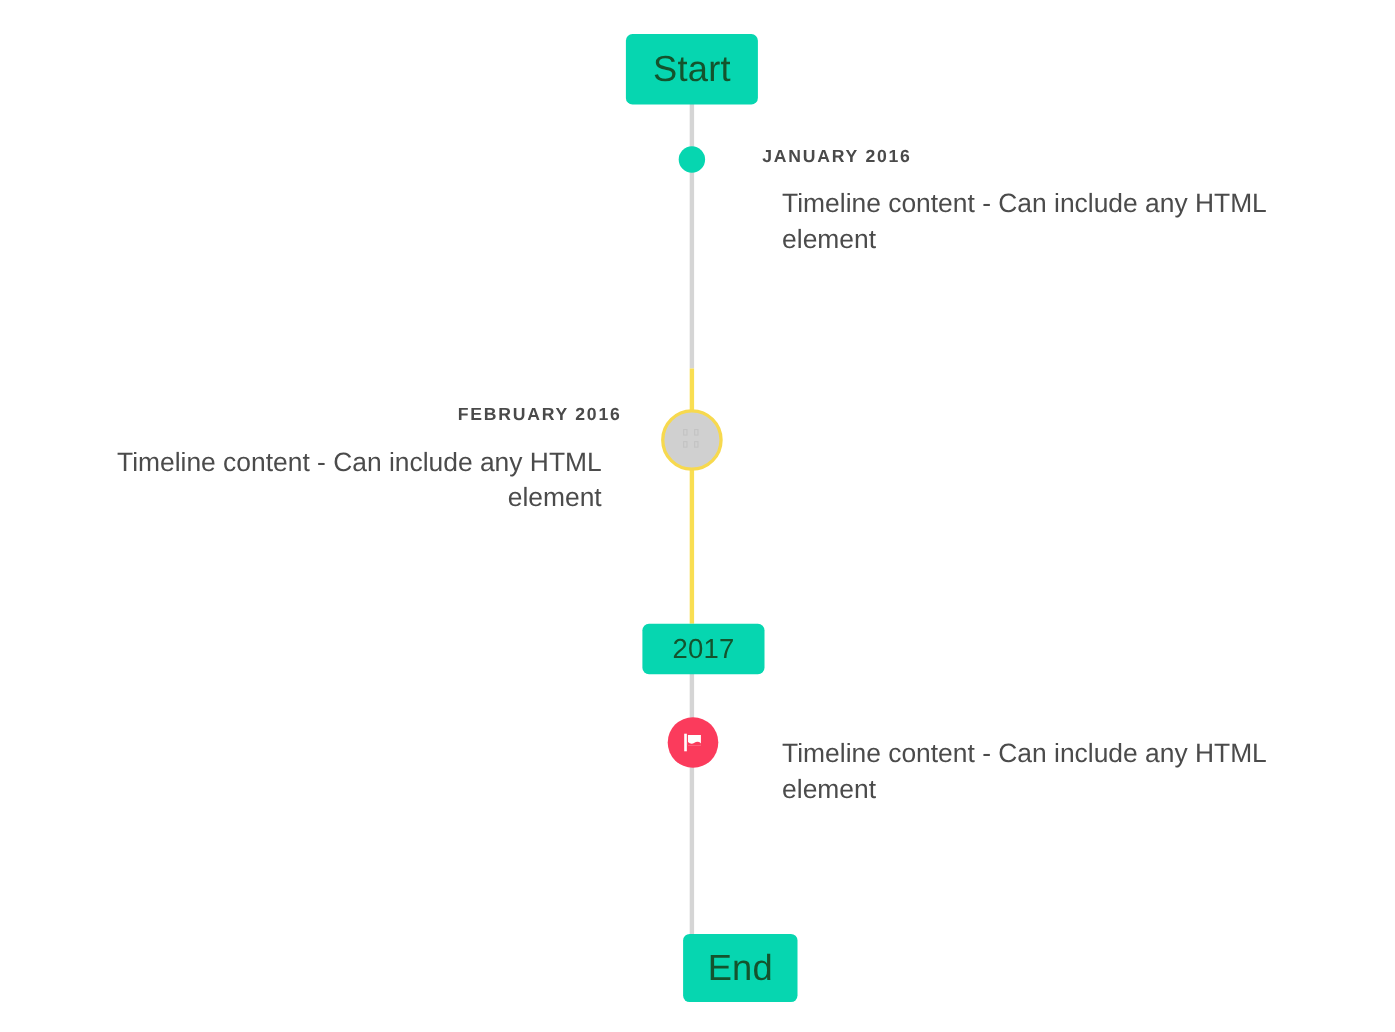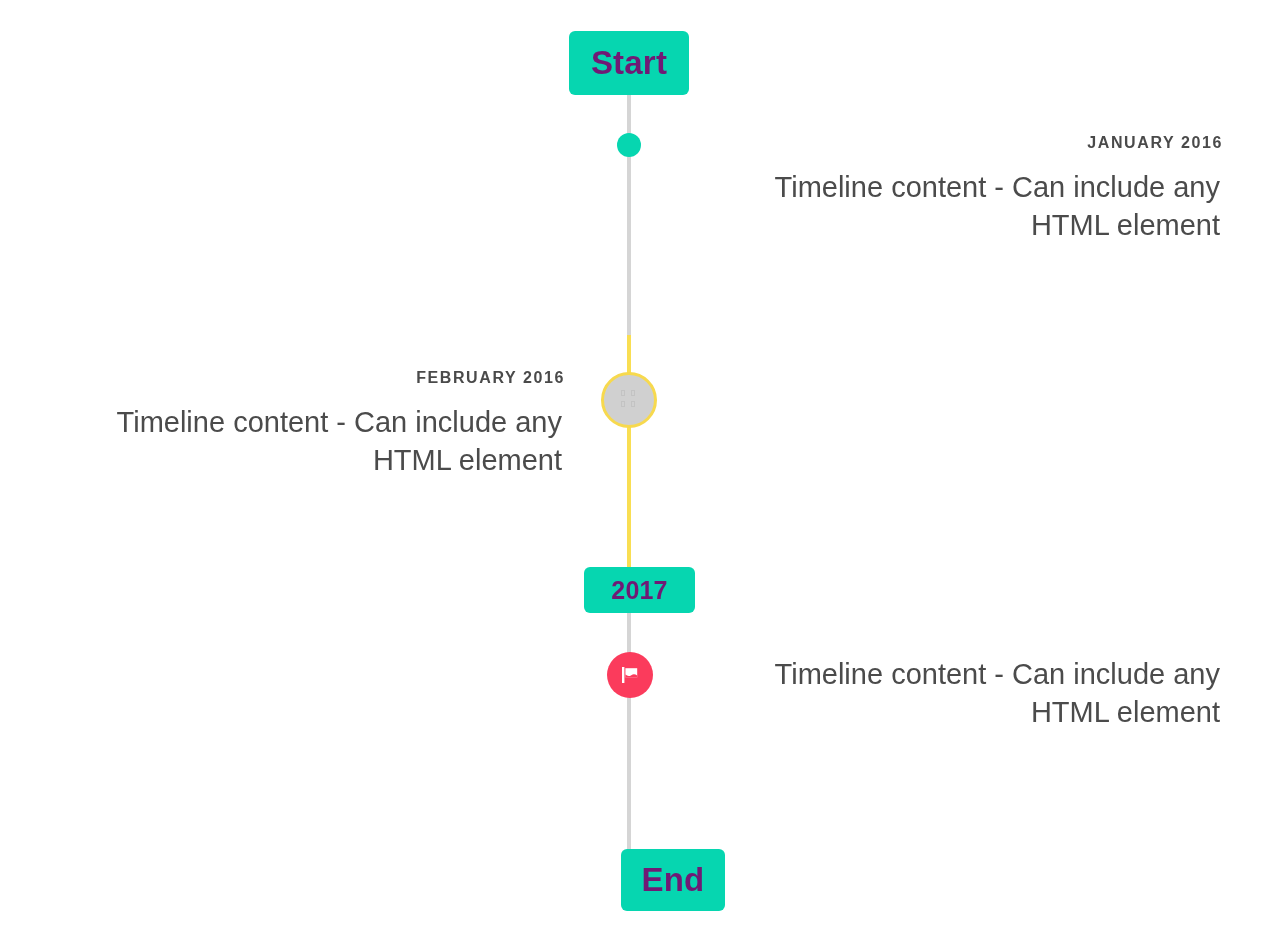--- a/index.html
+++ b/index.html
@@ -28,26 +28,26 @@
     width: 4px;
   }
   .rail-gray-top    { top: 94px;  height: 241px; background: #d5d5d5; }
   .rail-yellow      { top: 335px; height: 232px; background: #f9de52; }
   .rail-gray-bottom { top: 612px; height: 240px; background: #d5d5d5; }
 
   
   .badge {
     position: absolute;
     background: #06d6b0;
-    color: #701a75;
+    color: #14532d;
     border-radius: 6px;
     display: flex;
     align-items: center;
     justify-content: center;
-    font-weight: 700;
+    font-weight: 400;
     letter-spacing: 0.2px;
     box-sizing: border-box;
   }
   .badge-start {
     left: 569px; top: 31px;
     width: 120px; height: 64px;
     font-size: 33px;
   }
   .badge-mid {
     left: 584px; top: 567px;
@@ -114,28 +114,28 @@
   .entry { position: absolute; }
   .entry-title {
     font-size: 16px;
     font-weight: bold;
     letter-spacing: 1.6px;
     color: #4a4a4a;
     margin: 0 0 16px 0;
     text-transform: uppercase;
   }
   .entry-body {
-    font-size: 29px;
+    font-size: 24px;
     line-height: 1.32;
     color: #4b4b4b;
-    margin: 3px;
+    margin: 18px;
     font-weight: 400;
   }
 
-  .entry-right { left: 693px; width: 530px; text-align: right; }
+  .entry-right { left: 693px; width: 530px; text-align: left; }
   .entry-left  { left: 35px;  width: 530px; text-align: right; }
 
   .entry-jan   { top: 134px; }
   .entry-feb   { top: 369px; }
   .entry-mar   { top: 652px; }
 </style>
 </head>
 <body>
 
 <div id="timeline">

